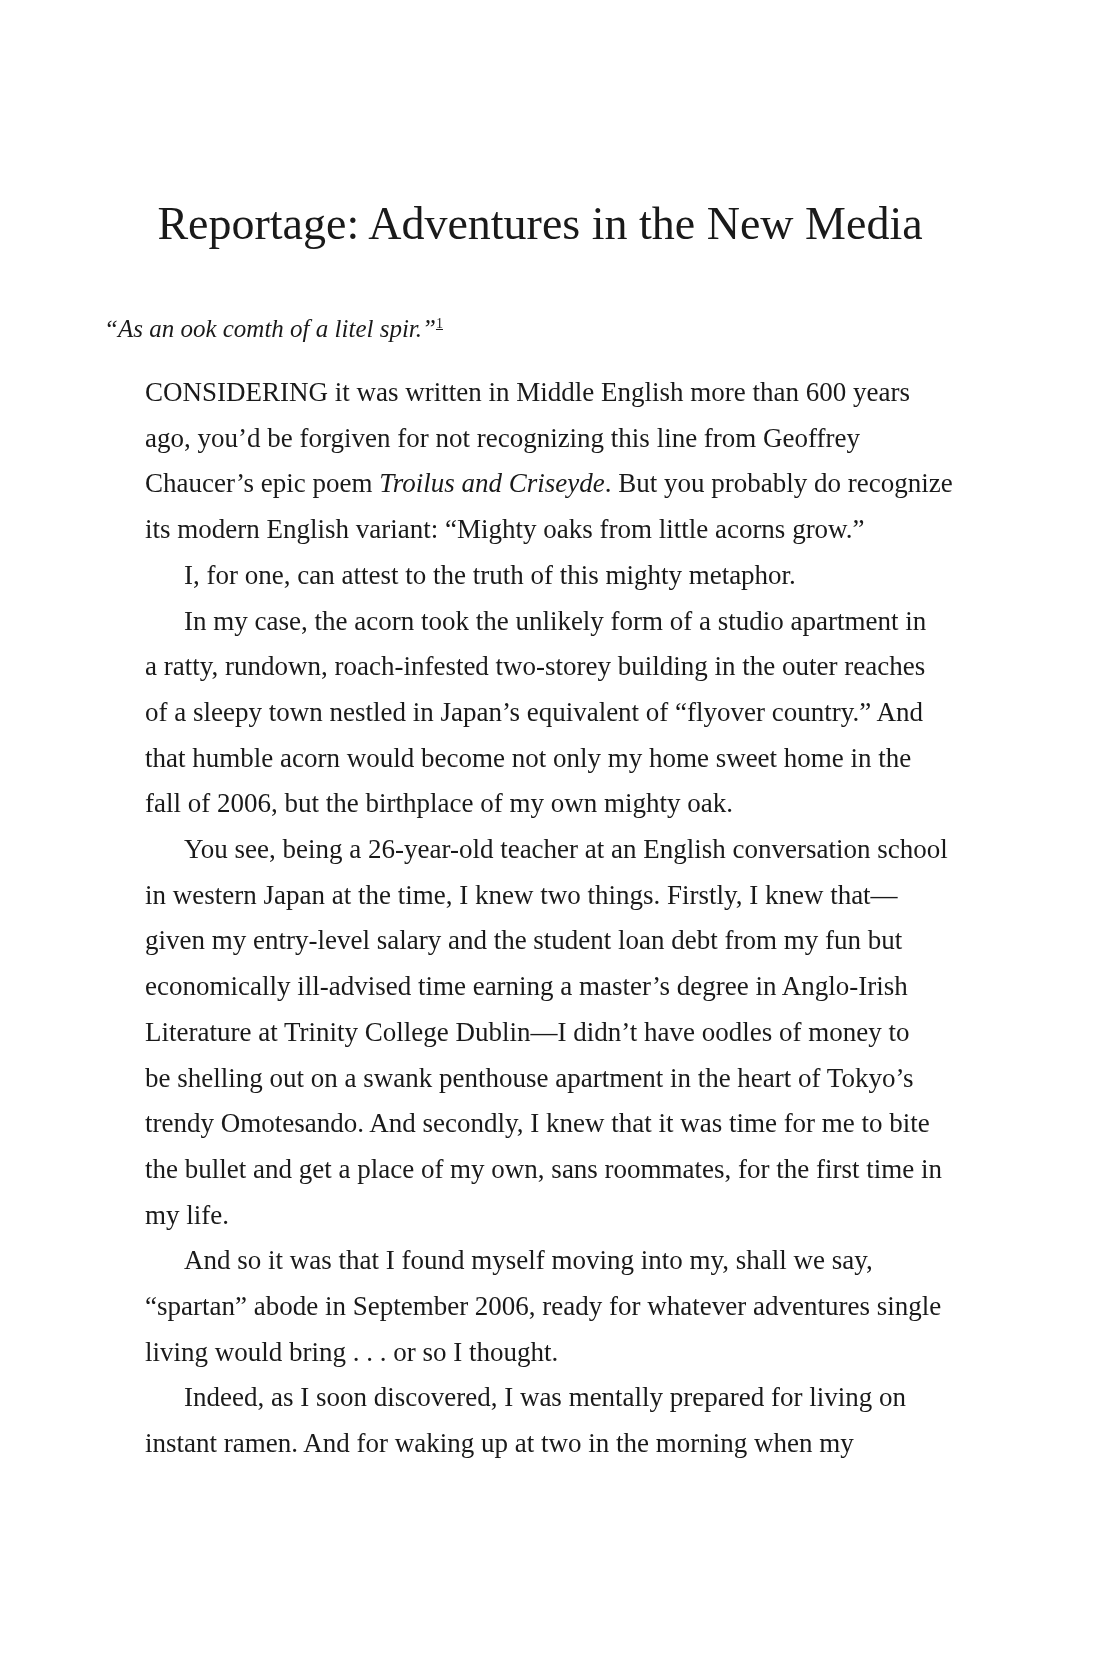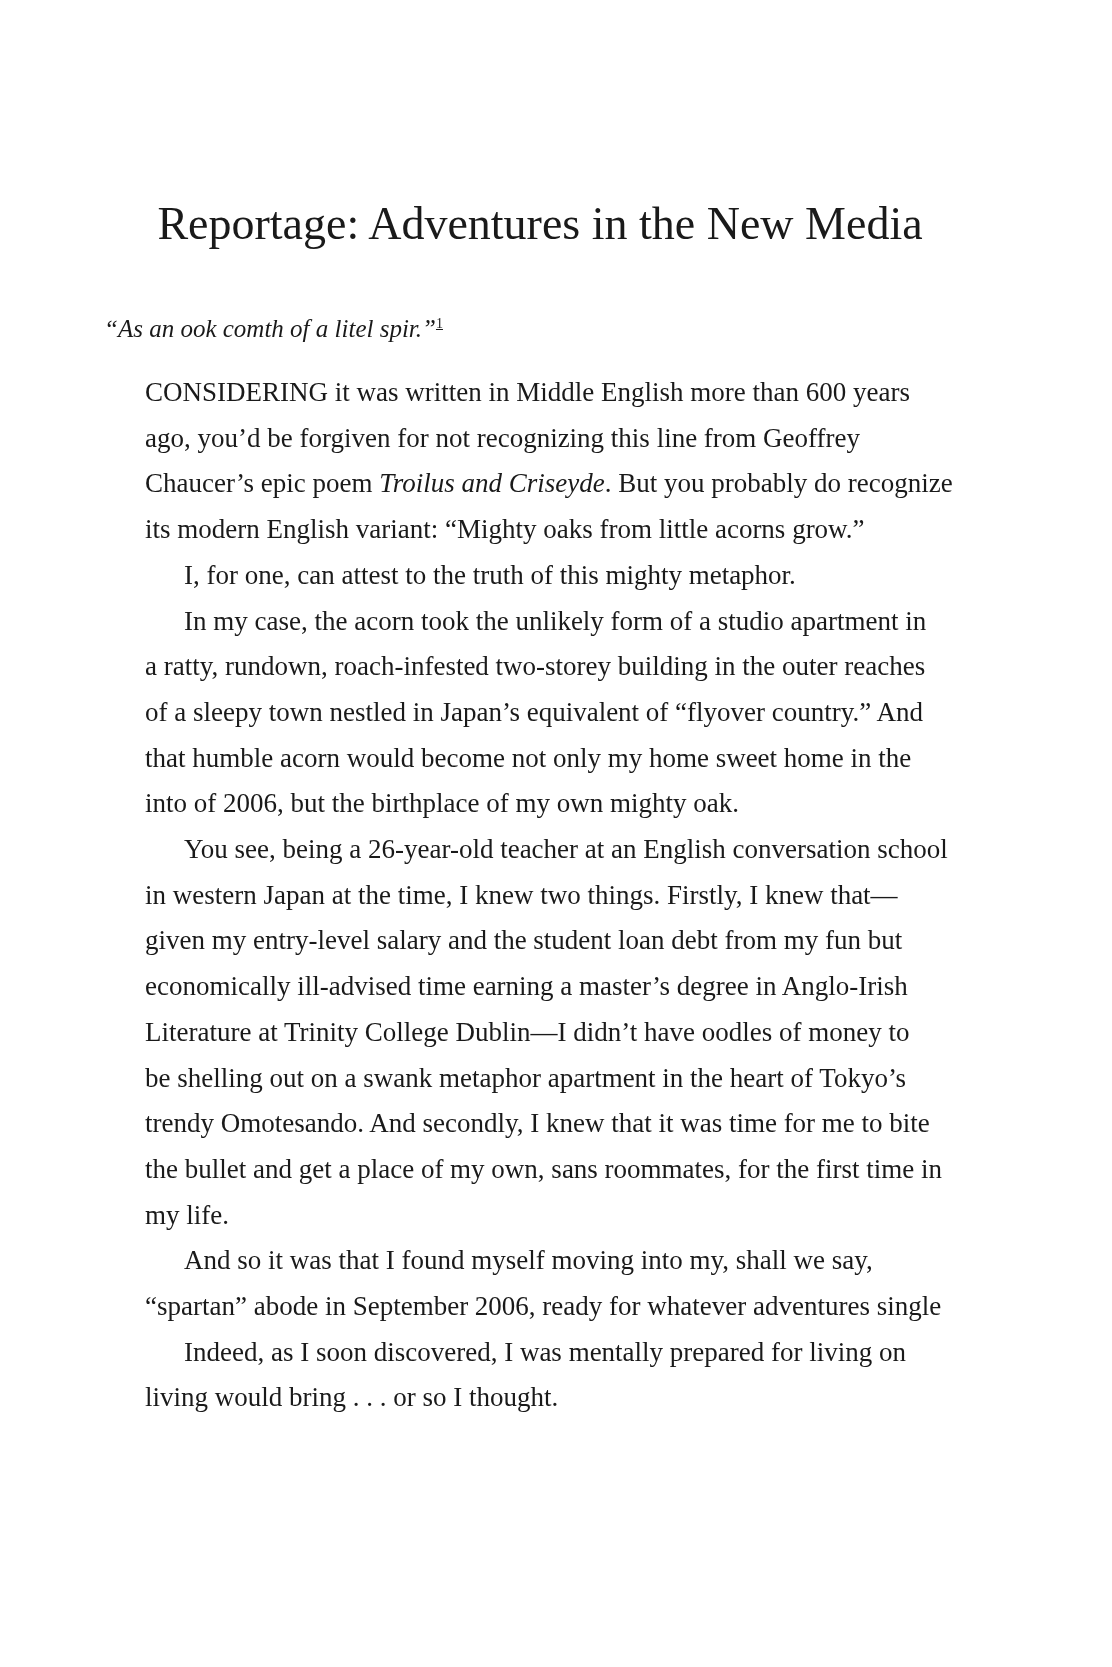--- a/index.html
+++ b/index.html
@@ -81,28 +81,29 @@
   <div class="body" id="body-lines">
       <span class="line"><span>CONSIDERING it was written in Middle English more than 600 years</span></span>
       <span class="line"><span>ago, you’d be forgiven for not recognizing this line from Geoffrey</span></span>
       <span class="line"><span>Chaucer’s epic poem </span><em>Troilus and Criseyde</em><span>. But you probably do recognize</span></span>
       <span class="line"><span>its modern English variant: “Mighty oaks from little acorns grow.”</span></span>
       <span class="line indent"><span>I, for one, can attest to the truth of this mighty metaphor.</span></span>
       <span class="line indent"><span>In my case, the acorn took the unlikely form of a studio apartment in</span></span>
       <span class="line"><span>a ratty, rundown, roach-infested two-storey building in the outer reaches</span></span>
       <span class="line"><span>of a sleepy town nestled in Japan’s equivalent of “flyover country.” And</span></span>
       <span class="line"><span>that humble acorn would become not only my home sweet home in the</span></span>
-      <span class="line"><span>into of 2006, but the birthplace of my own mighty oak.</span></span>
+      <span class="line"><span>fall of 2006, but the birthplace of my own mighty oak.</span></span>
       <span class="line indent"><span>You see, being a 26-year-old teacher at an English conversation school</span></span>
       <span class="line"><span>in western Japan at the time, I knew two things. Firstly, I knew that—</span></span>
       <span class="line"><span>given my entry-level salary and the student loan debt from my fun but</span></span>
       <span class="line"><span>economically ill-advised time earning a master’s degree in Anglo-Irish</span></span>
       <span class="line"><span>Literature at Trinity College Dublin—I didn’t have oodles of money to</span></span>
-      <span class="line"><span>be shelling out on a swank metaphor apartment in the heart of Tokyo’s</span></span>
+      <span class="line"><span>be shelling out on a swank penthouse apartment in the heart of Tokyo’s</span></span>
       <span class="line"><span>trendy Omotesando. And secondly, I knew that it was time for me to bite</span></span>
       <span class="line"><span>the bullet and get a place of my own, sans roommates, for the first time in</span></span>
       <span class="line"><span>my life.</span></span>
       <span class="line indent"><span>And so it was that I found myself moving into my, shall we say,</span></span>
       <span class="line"><span>“spartan” abode in September 2006, ready for whatever adventures single</span></span>
+      <span class="line"><span>living would bring . . . or so I thought.</span></span>
       <span class="line indent"><span>Indeed, as I soon discovered, I was mentally prepared for living on</span></span>
-      <span class="line"><span>living would bring . . . or so I thought.</span></span>
+      <span class="line"><span>instant ramen. And for waking up at two in the morning when my</span></span>
     </div>
 </div>
 
 </body></html>

